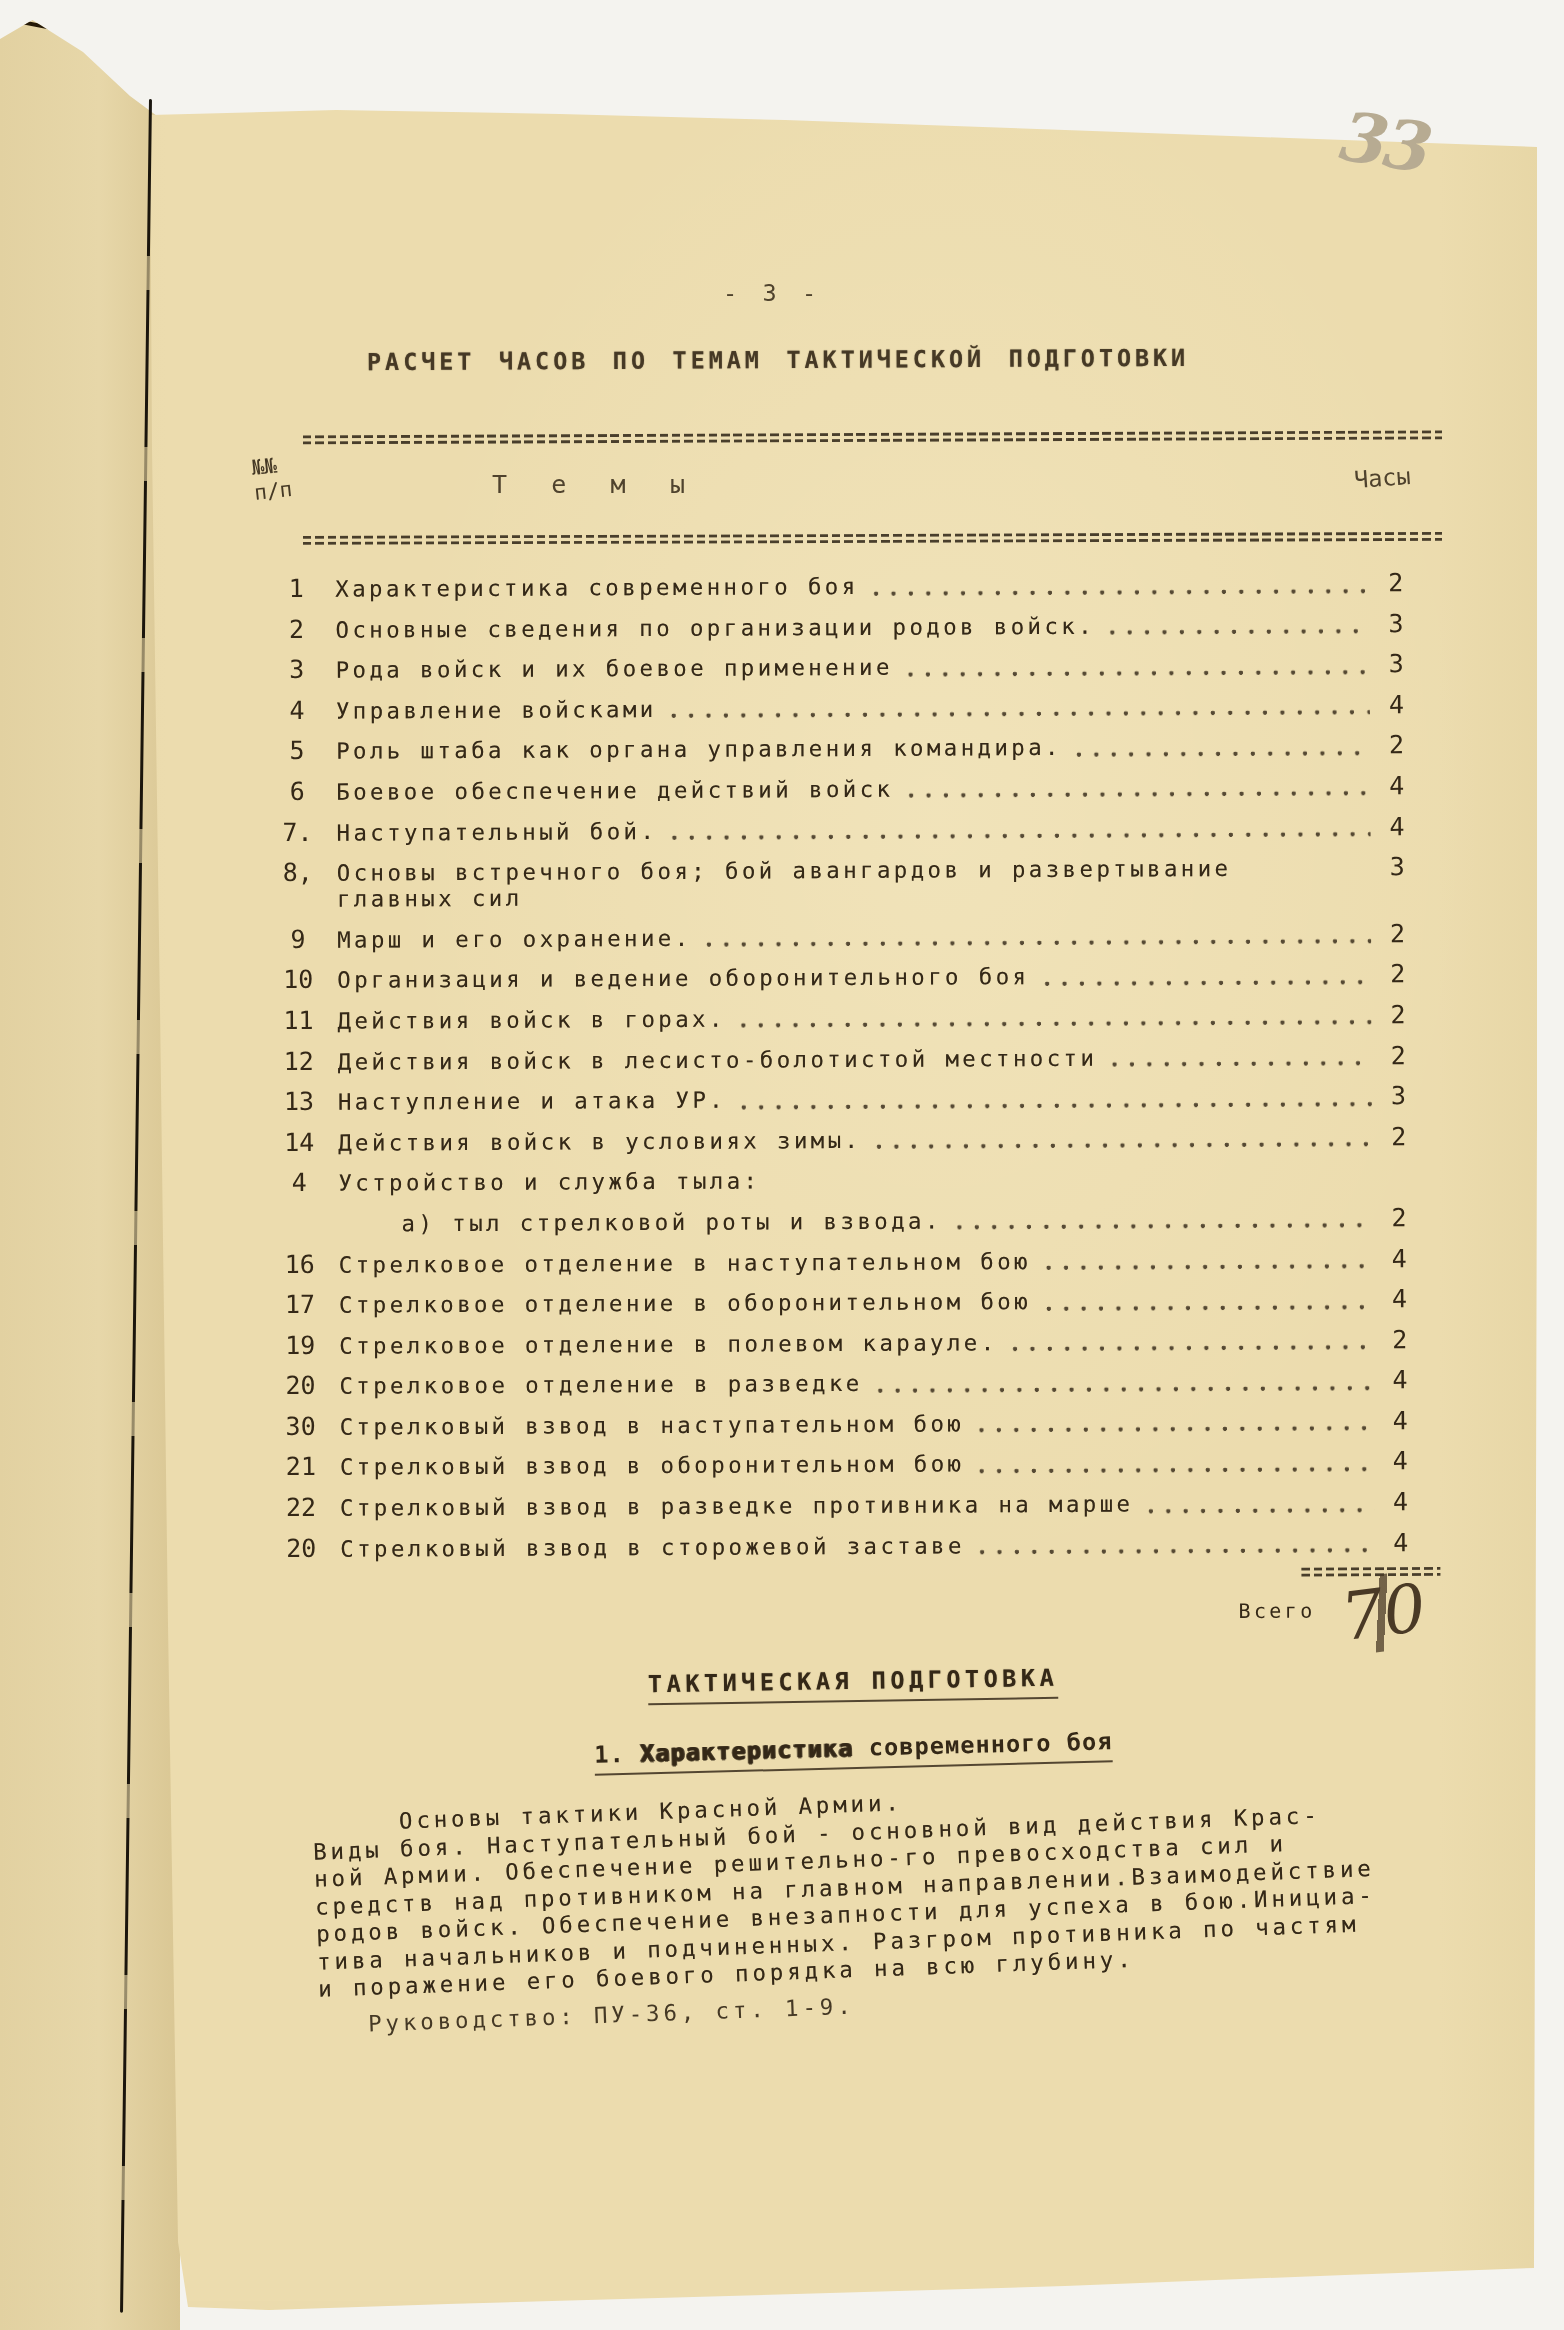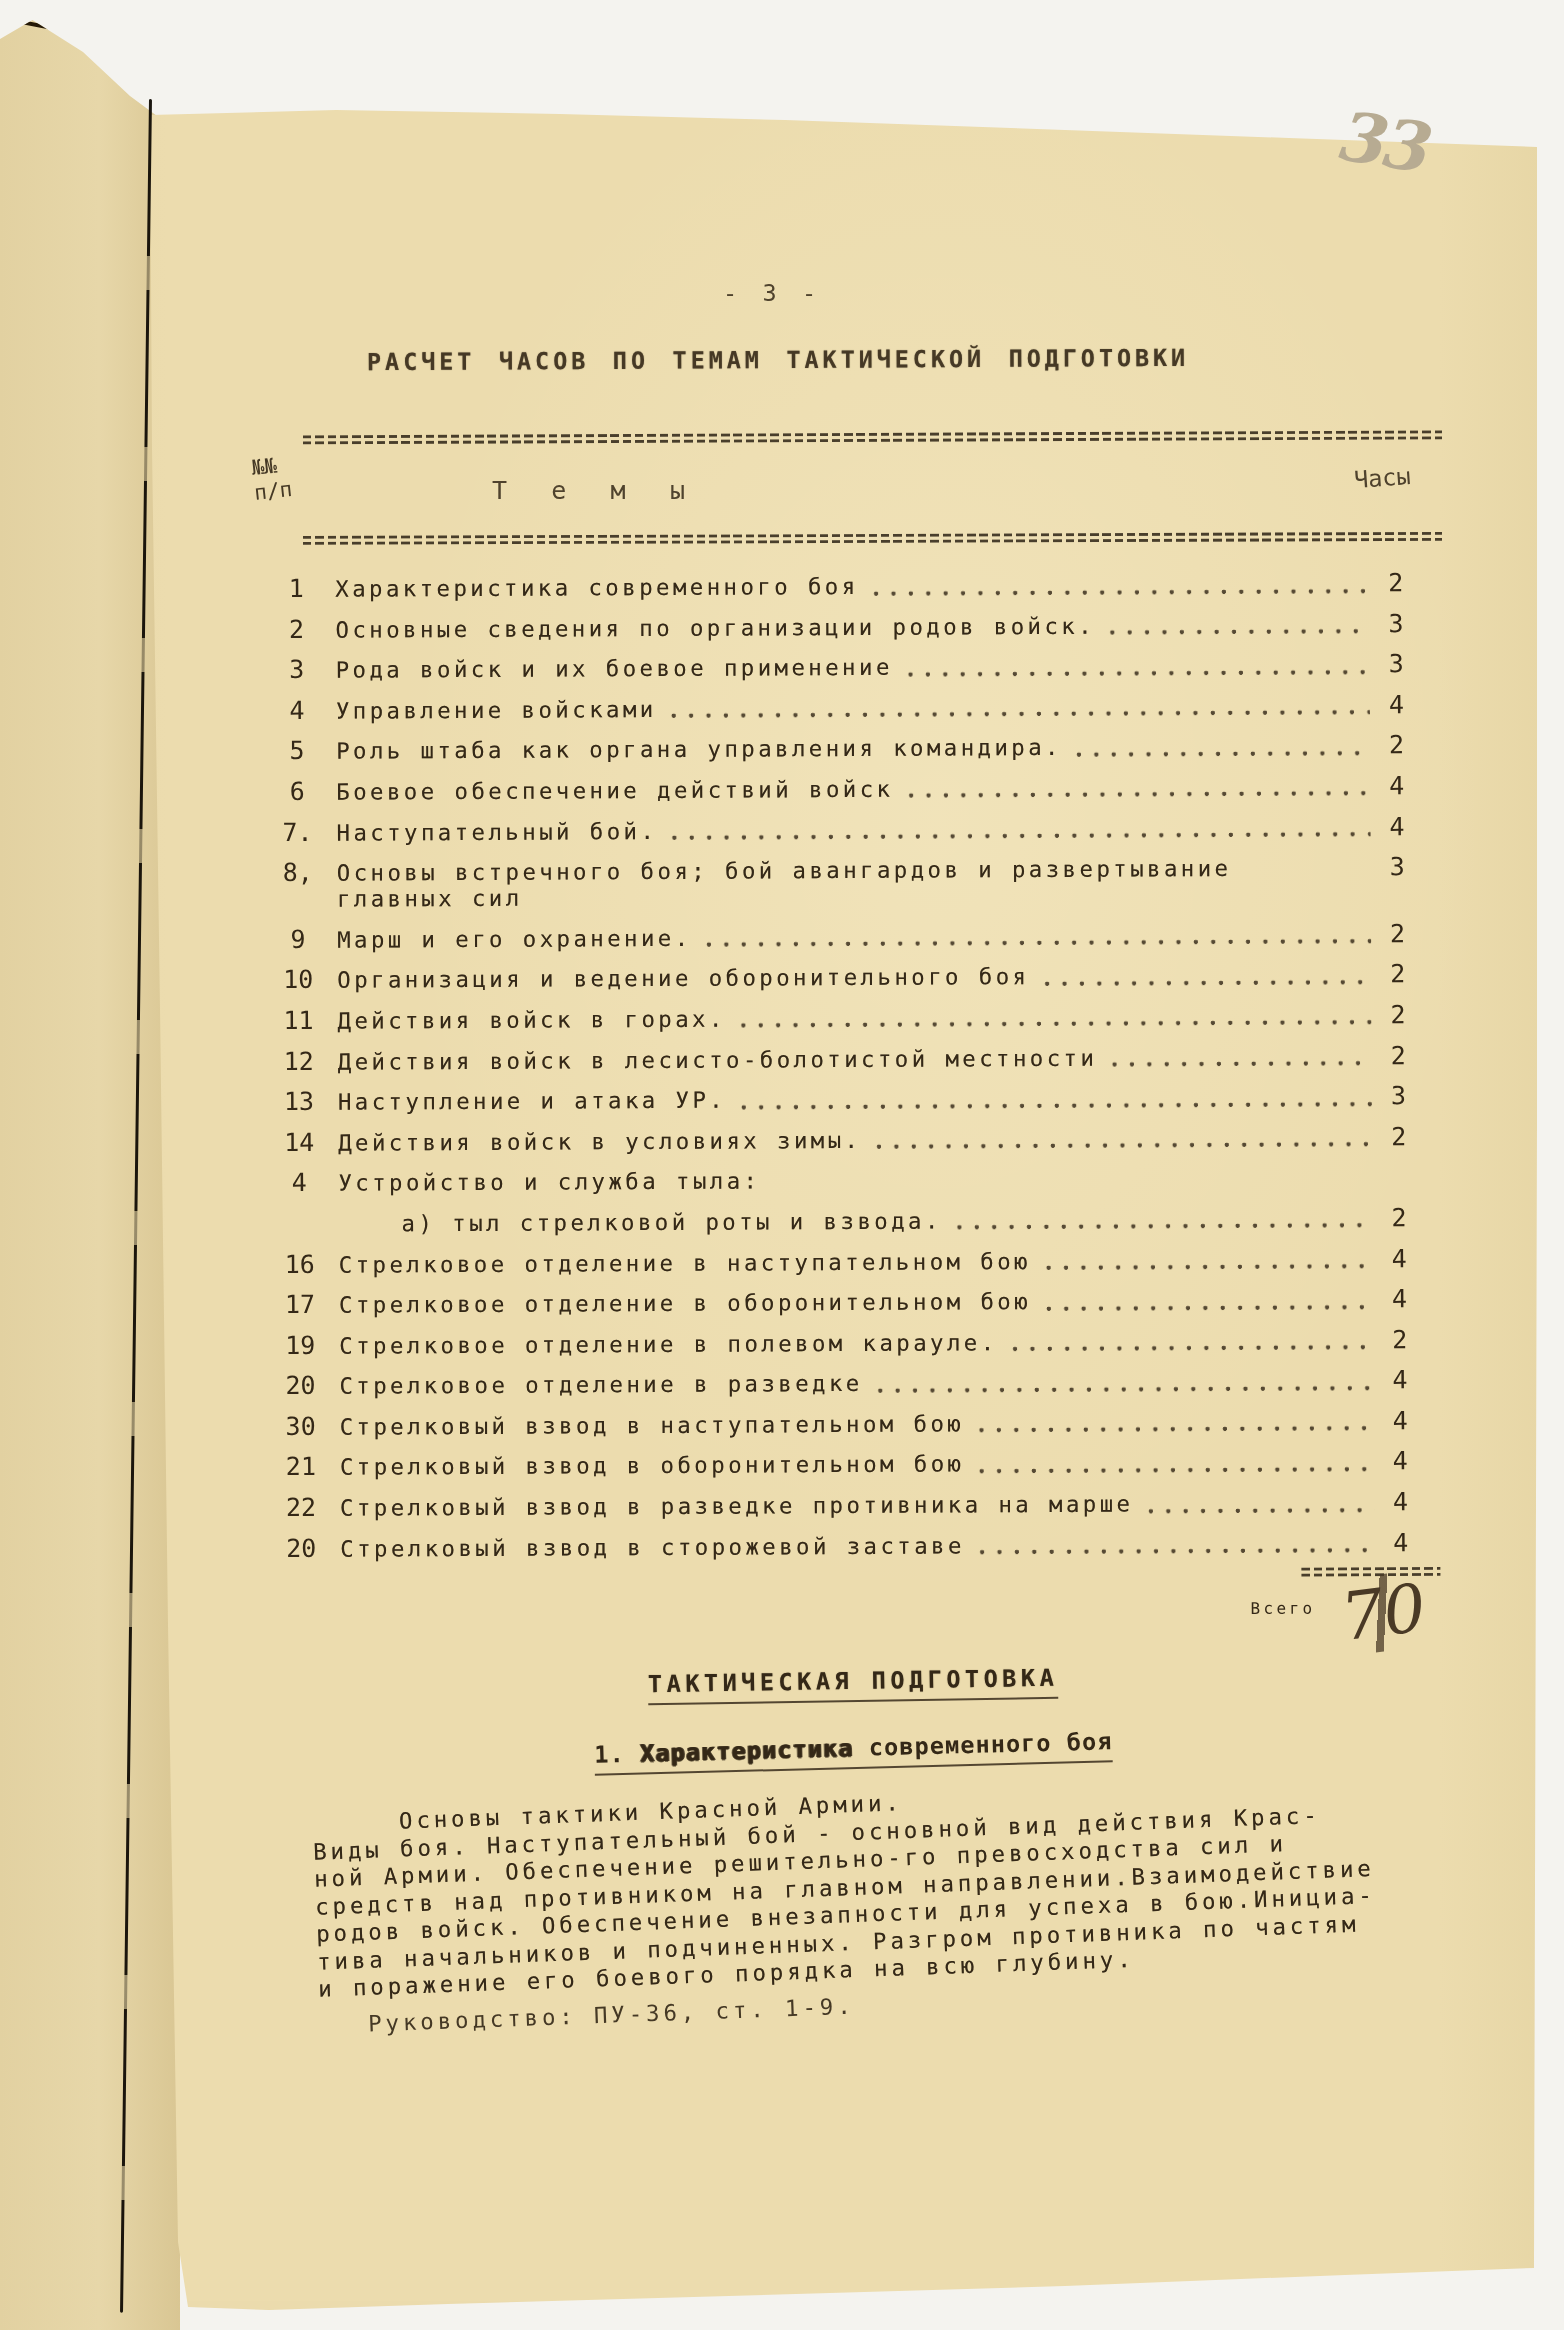--- a/index.html
+++ b/index.html
@@ -54,39 +54,39 @@
   }
   .dblrule{
     height:9.5px;
     background:
       repeating-linear-gradient(90deg, rgba(44,34,20,.85) 0 8.4px, rgba(44,34,20,0) 8.4px 12.3px) 0 0/100% 2.8px no-repeat,
       repeating-linear-gradient(90deg, rgba(44,34,20,.85) 0 8.4px, rgba(44,34,20,0) 8.4px 12.3px) 0 6.2px/100% 2.8px no-repeat;
   }
   .rule-top{position:absolute;left:303px;top:433px;width:1139px;transform:rotate(-.25deg);}
   .rule-mid{position:absolute;left:303px;top:534px;width:1139px;transform:rotate(-.2deg);}
   .col-num{position:absolute;left:253px;top:454px;font-size:21px;line-height:25px;transform:rotate(-6deg);opacity:.9;white-space:pre-line;}
-  .col-topic{position:absolute;left:492px;top:470px;font-size:25px;letter-spacing:14.6px;opacity:.85;margin-top:6px;}
+  .col-topic{position:absolute;left:492px;top:470px;font-size:25px;letter-spacing:14.6px;opacity:.85;}
   .col-hours{position:absolute;left:1354px;top:464px;font-size:23.5px;transform:rotate(-4deg);opacity:.85;}
   
   .tablezone{position:absolute;left:261px;top:573px;width:1180px;transform:rotate(-.3deg);}
   .trow{display:flex;align-items:flex-start;margin-bottom:14.6px;font-size:22.4px;line-height:26px;letter-spacing:3.4px;}
   .tnum{flex:0 0 78px;font-size:25px;text-align:center;letter-spacing:0;}
   .ttitle{flex:0 1 auto;white-space:pre-line;text-shadow:0 0 0.6px rgba(52,40,23,.4);}
   .ttitle.indent{padding-left:63px;}
   .tleader{
     flex:1 1 22.4px;height:7.3px;margin:0 11.2px 2.2px 14.6px;align-self:flex-end;min-width:17px;
     background-image:radial-gradient(circle at 2.8px 3.9px, rgba(48,36,20,.8) 1.9px, rgba(48,36,20,0) 2.5px);
     background-size:17.4px 7.3px;background-repeat:repeat-x;
   }
   .thours{flex:0 0 49px;font-size:25px;text-align:left;padding-left:7.8px;}
   .hidden{visibility:hidden;}
   
   .total-rule{width:139px;margin:-3.4px 2.2px 5.6px auto;}
   .total-row{display:flex;justify-content:flex-end;align-items:flex-start;height:67px;}
-  .total-label{font-size:16px;letter-spacing:3.4px;margin-top:15.7px;}
+  .total-label{font-size:20px;letter-spacing:3.4px;margin-top:15.7px;}
   .total-value{
     font-family:"DejaVu Serif","Liberation Serif",serif;font-style:italic;
     font-size:66px;color:#4a3a26;margin:-7.8px 17px 0 26px;transform:rotate(-7deg);
     background:linear-gradient(100deg, transparent 44%, rgba(74,58,38,.75) 44% 52%, transparent 52%);
   }
   
   .section-heading{
     text-align:center;margin:14.6px auto 0 auto;width:max-content;
     font-size:23.5px;font-weight:bold;letter-spacing:4.5px;
     border-bottom:2.2px solid rgba(45,33,18,.8);padding-bottom:4.5px;

